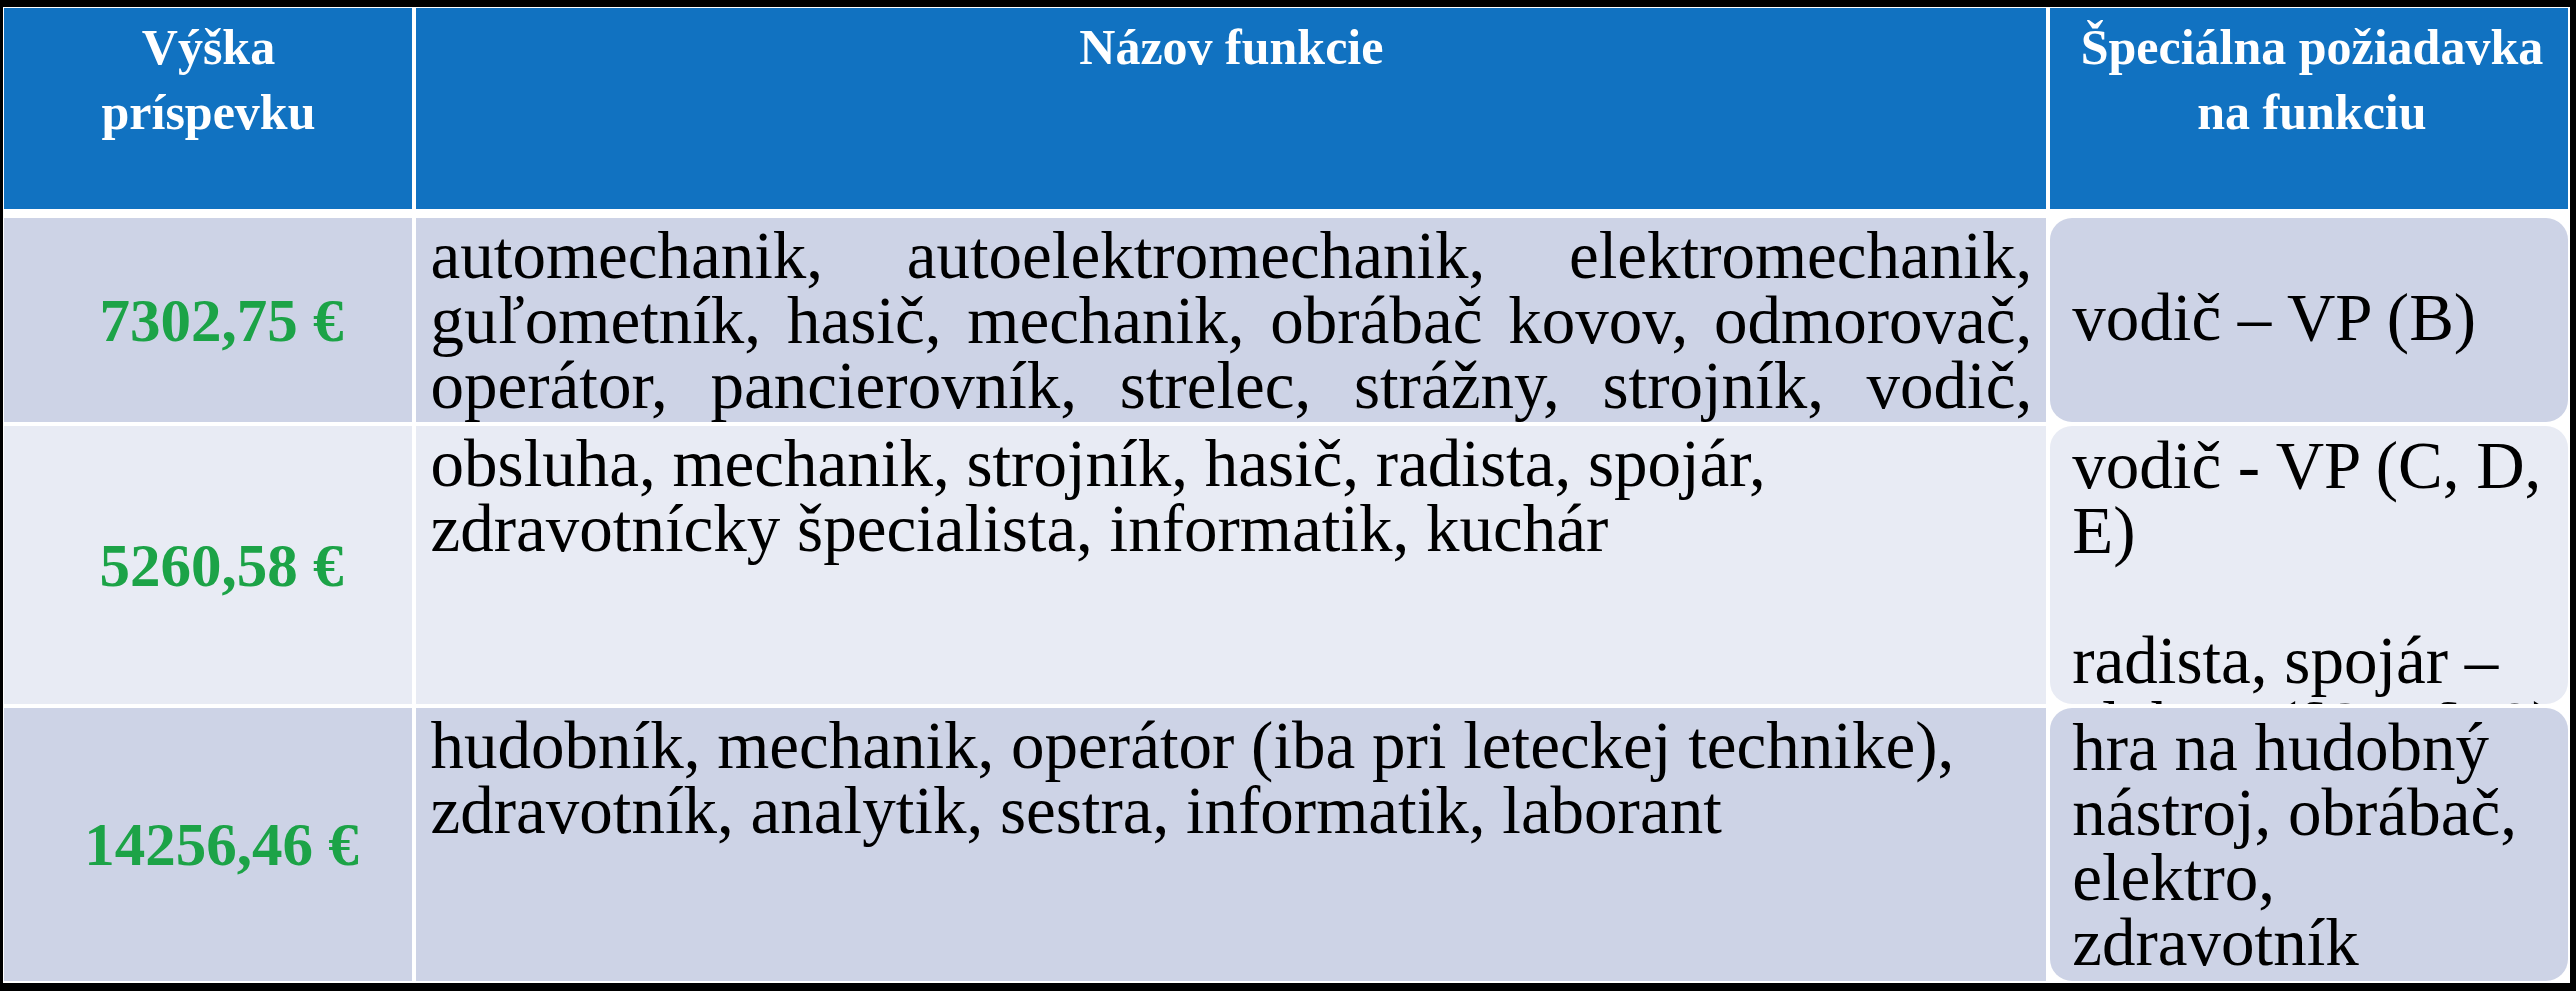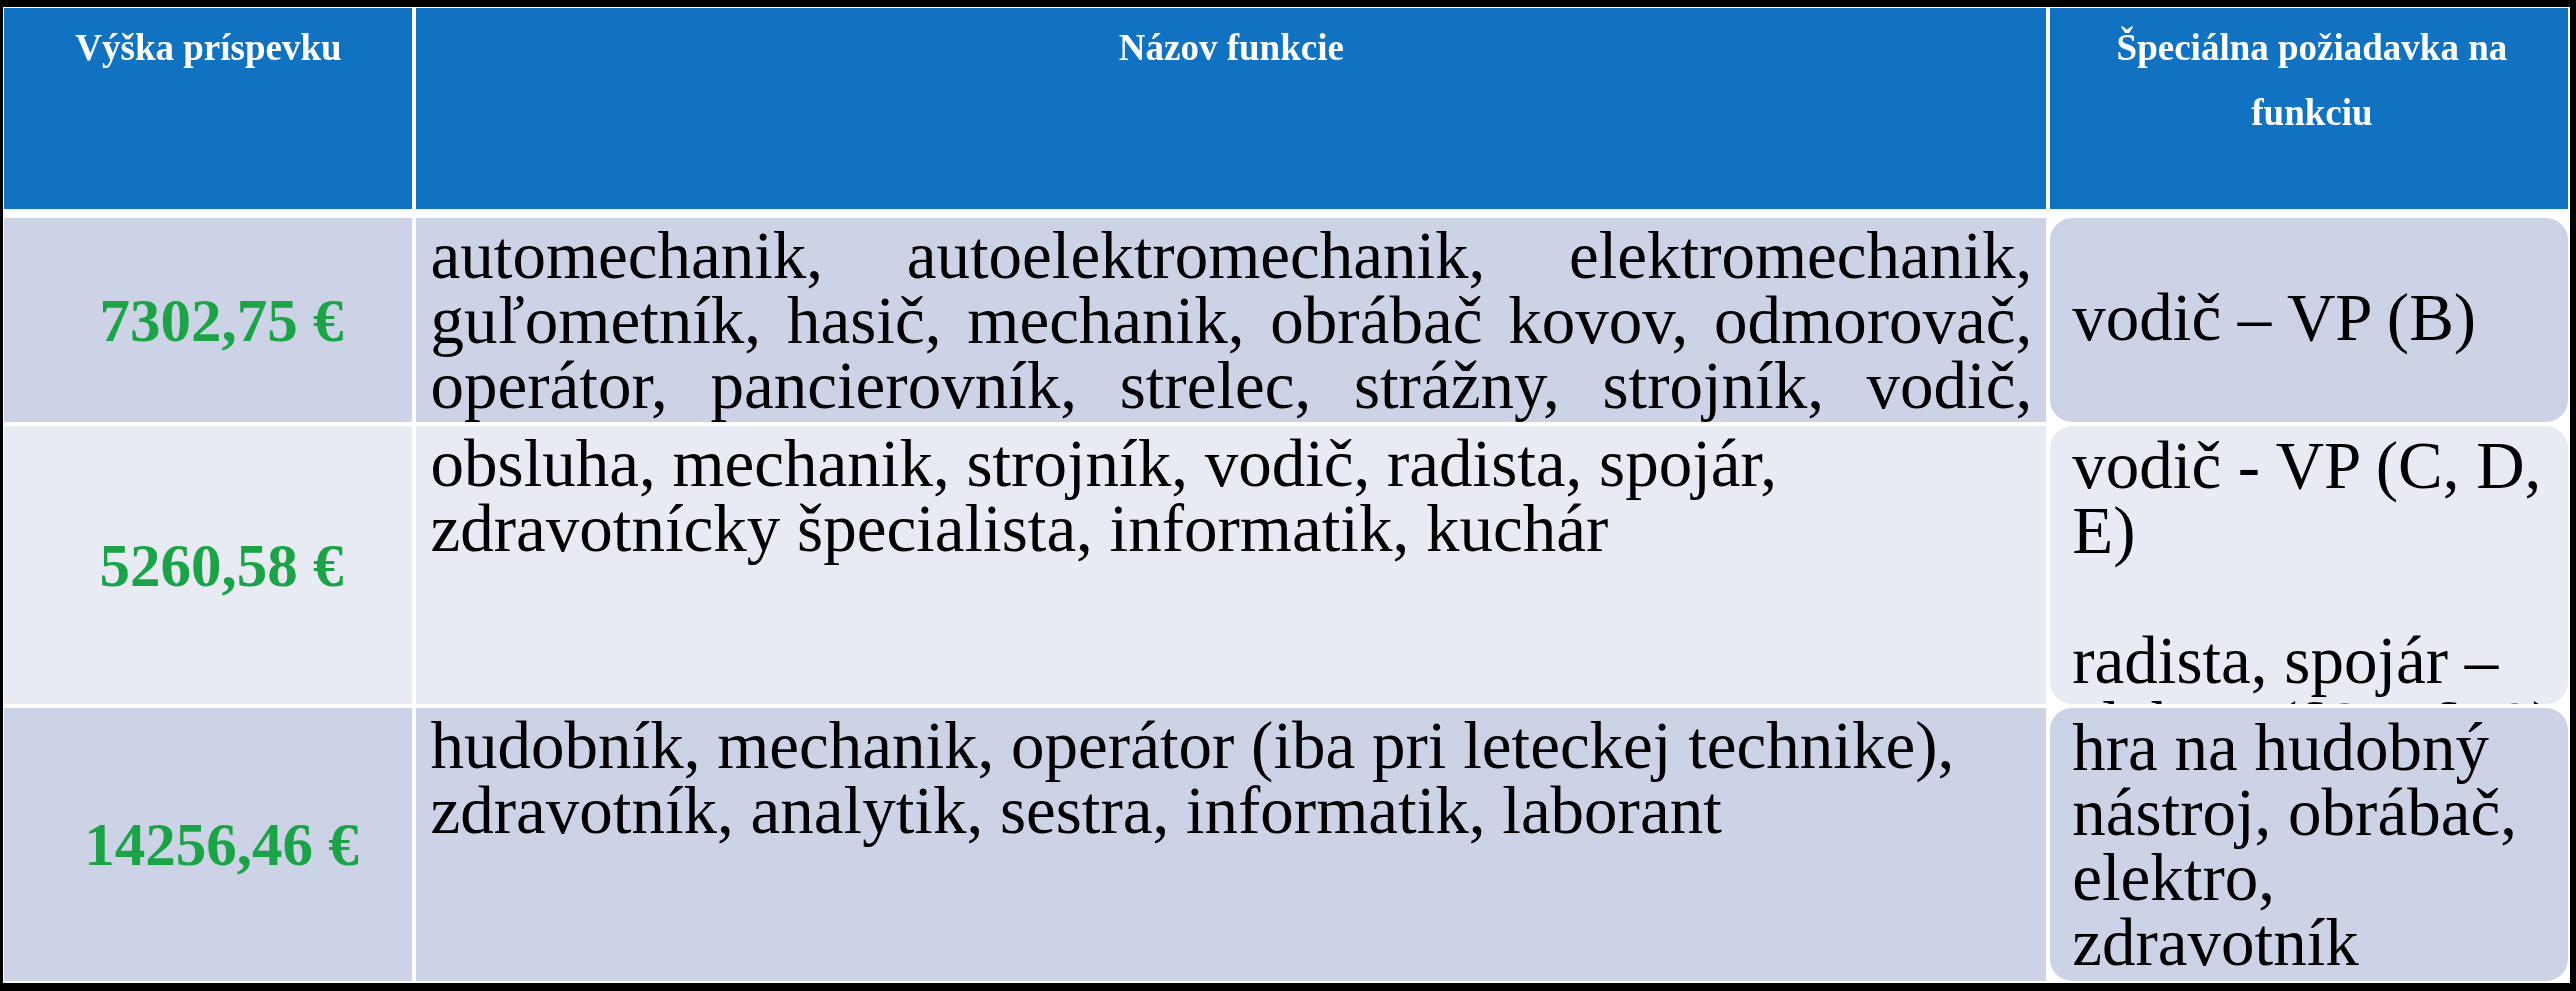--- a/index.html
+++ b/index.html
@@ -37,21 +37,21 @@
   .cell {
     color: var(--body-text);
     font-size: 67px;
     line-height: 65px;
     overflow: hidden;
   }
   .th {
     background: var(--header-bg);
     color: var(--header-text);
     font-weight: bold;
-    font-size: 37px;
+    font-size: 50px;
     line-height: 65px;
     text-align: center;
     padding-top: 6.5px;
     border-bottom: 5.2px solid var(--divider);
   }
   .th.amount-col { padding-left: 29px; padding-right: 29px; }
   .th.special-col { padding-left: 13px; padding-right: 7px; }
   .odd  { background: var(--row-odd-bg); }
   .even { background: var(--row-even-bg); }
   .amount {
@@ -86,21 +86,21 @@
     </div>
 
     <div class="row">
       <div class="cell odd amount">7302,75 €</div>
       <div class="cell odd functions justified">automechanik, autoelektromechanik, elektromechanik, guľometník, hasič, mechanik, obrábač kovov, odmorovač, operátor, pancierovník, strelec, strážny, strojník, vodič, výpočtár, záchranár, zdrojár, ženista</div>
       <div class="cell odd special v-center">vodič – VP (B)</div>
     </div>
 
     <div class="row">
       <div class="cell even amount">5260,58 €</div>
-      <div class="cell even functions">obsluha, mechanik, strojník, vodič, radista, spojár, zdravotnícky špecialista, informatik, kuchár</div>
+      <div class="cell even functions">obsluha, mechanik, strojník, hasič, radista, spojár, zdravotnícky špecialista, informatik, kuchár</div>
       <div class="cell even special">vodič - VP (C, D, E)
 
 radista, spojár – elektro (§21, §19)</div>
     </div>
 
     <div class="row">
       <div class="cell odd amount">14256,46 €</div>
       <div class="cell odd functions">hudobník, mechanik, operátor (iba pri leteckej technike), zdravotník, analytik, sestra, informatik, laborant</div>
       <div class="cell odd special">hra na hudobný nástroj, obrábač, elektro, zdravotník</div>
     </div>

